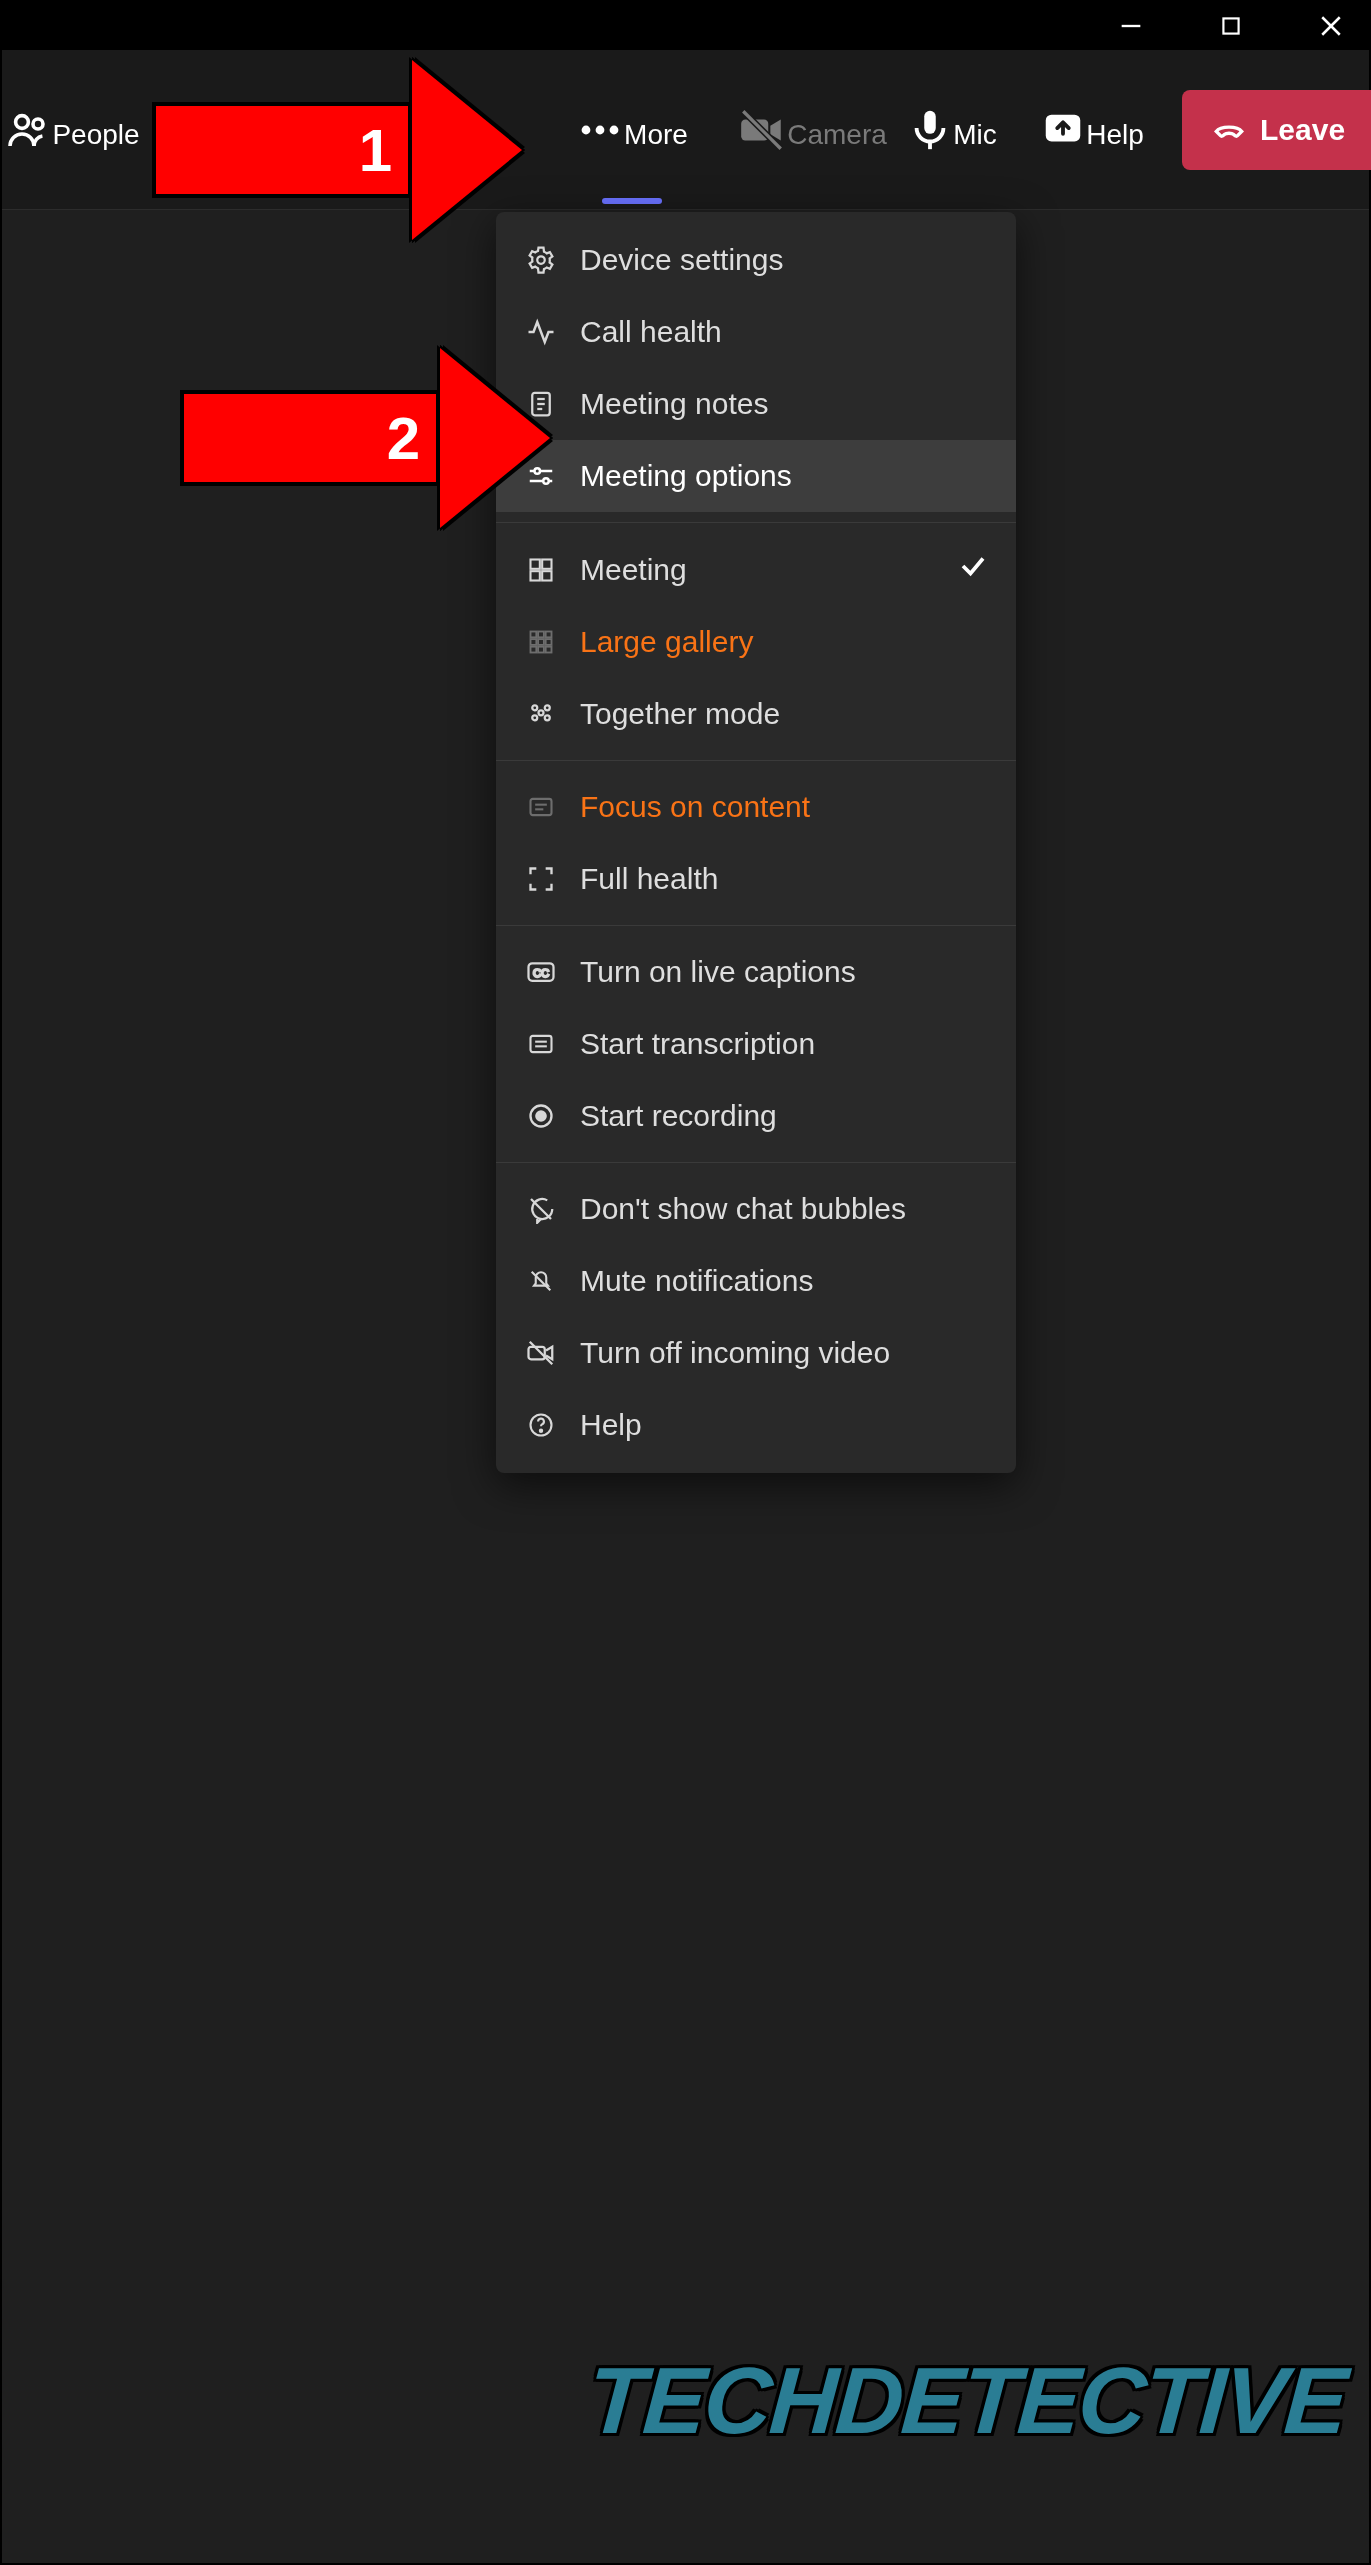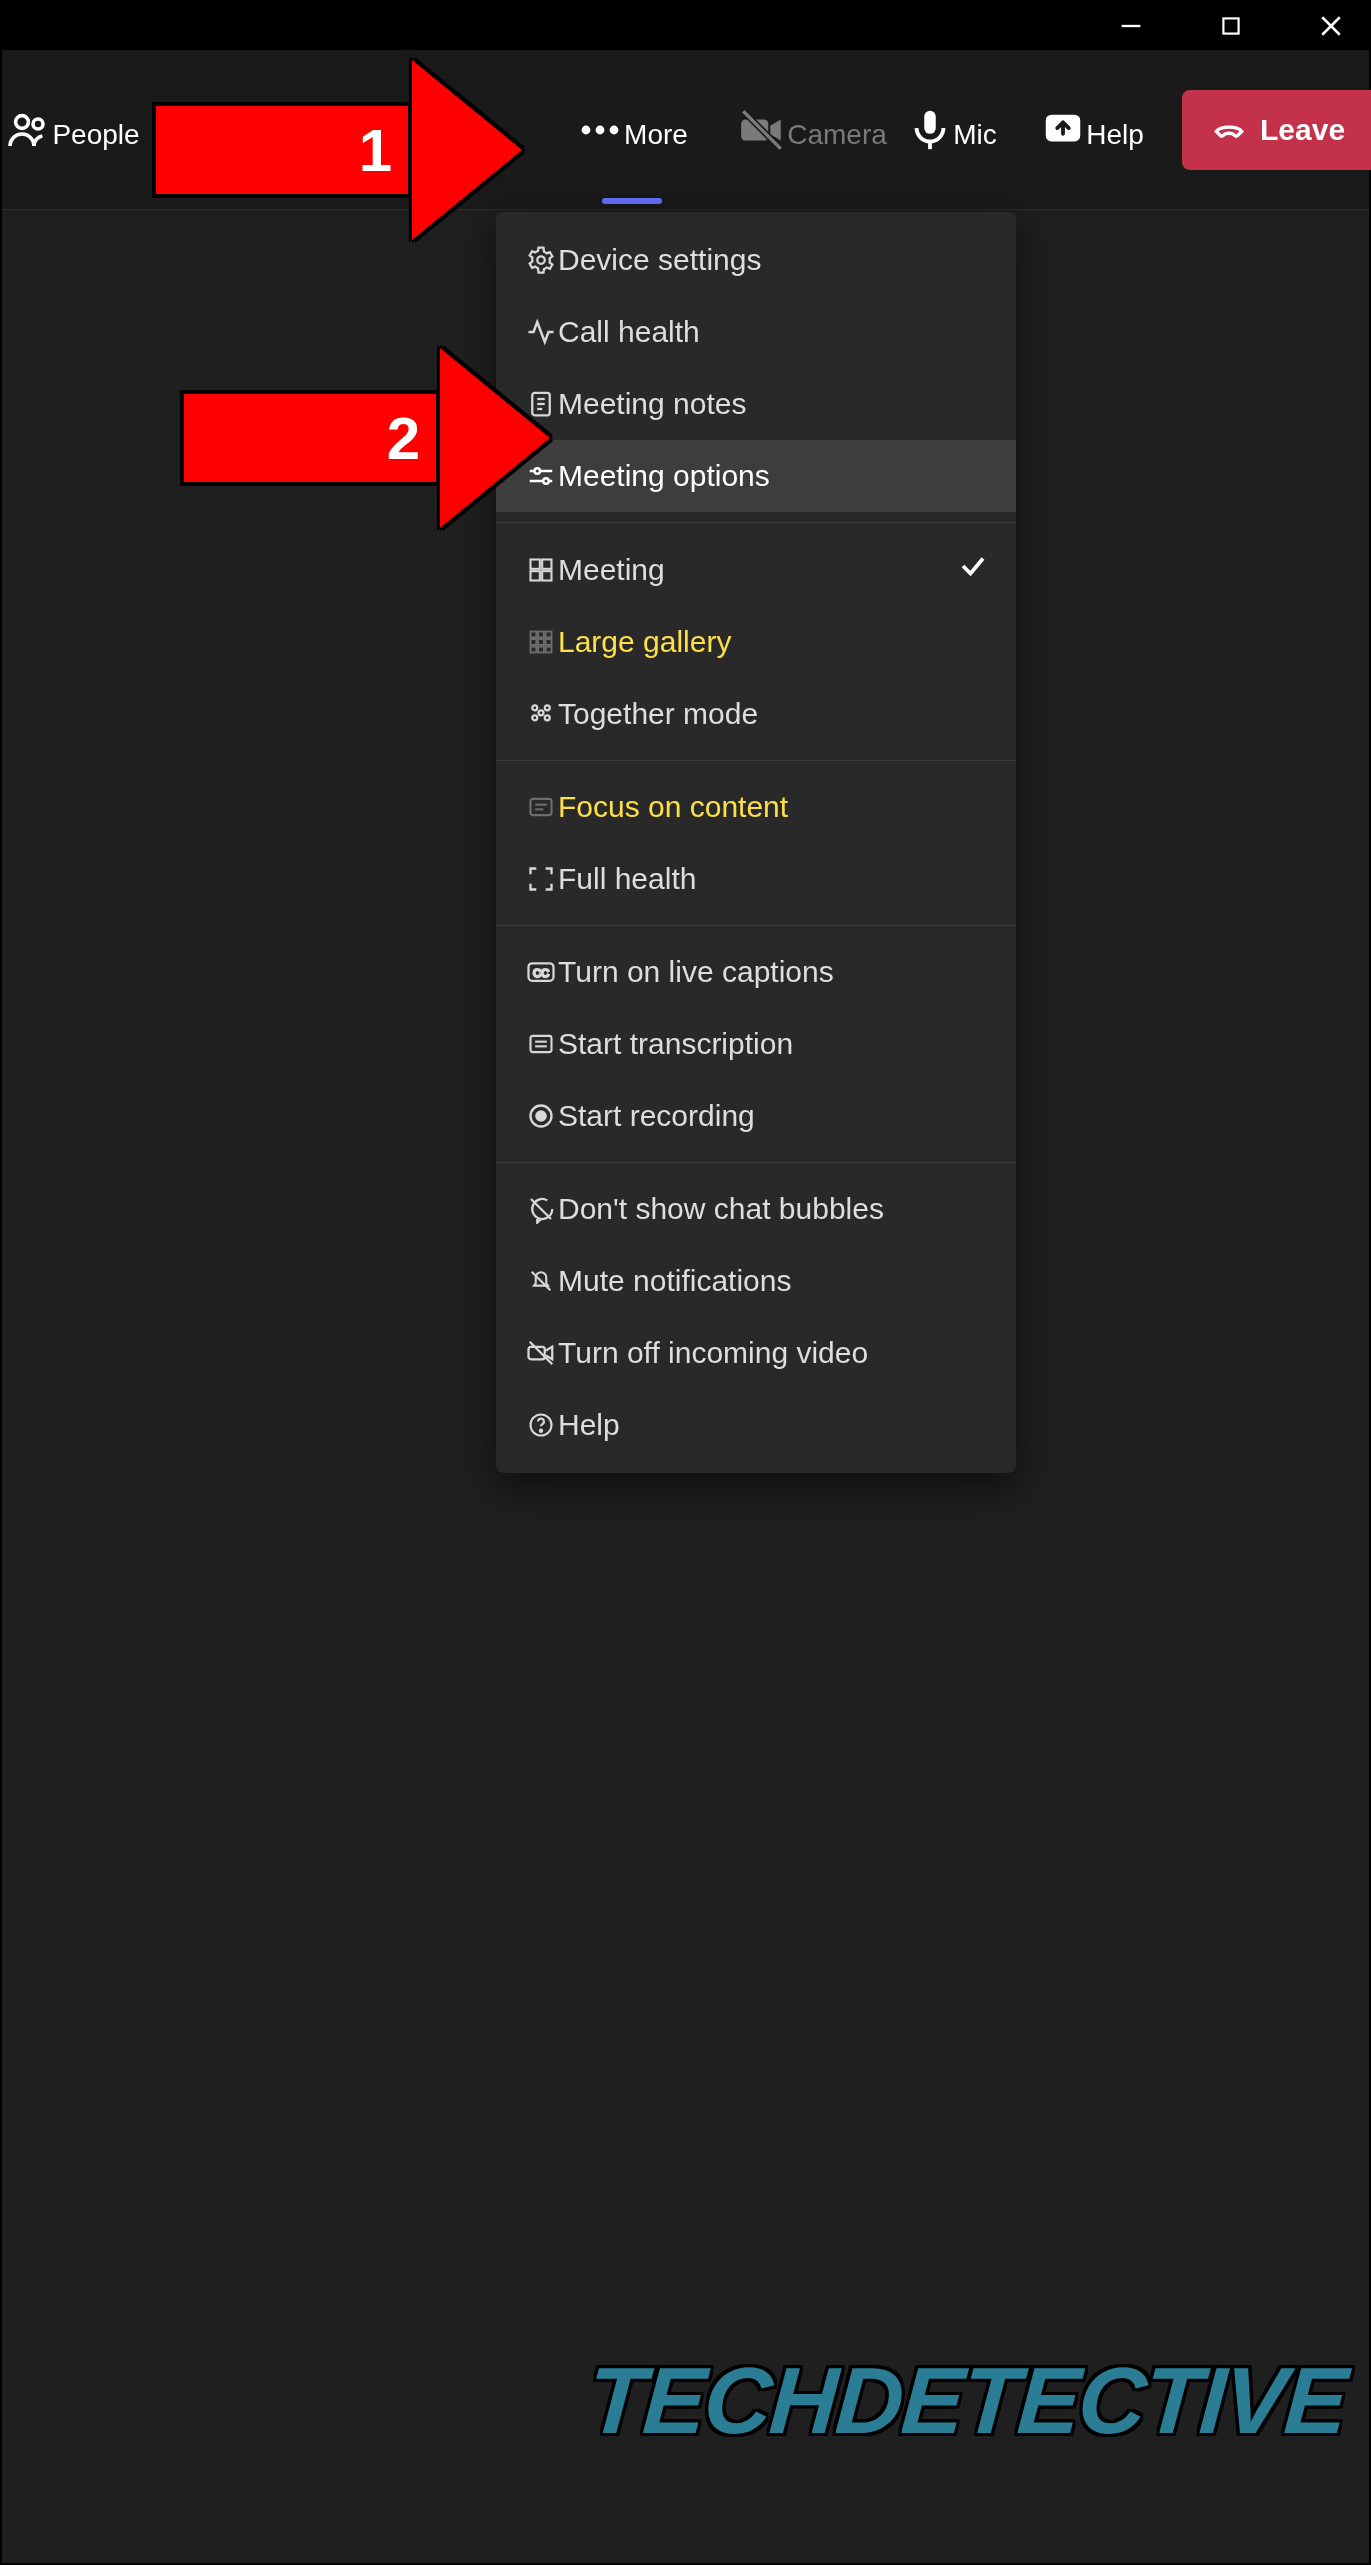--- a/index.html
+++ b/index.html
@@ -98,25 +98,26 @@
     background: #292929;
     border-radius: 8px;
     box-shadow: 0 12px 40px rgba(0,0,0,0.6);
     padding: 12px 0;
     color: #dedede;
     font-size: 30px;
   }
   .menu-item {
     display: flex;
     align-items: center;
+    gap: 22px;
     padding: 18px 28px;
     min-height: 72px;
   }
   .menu-item.hovered { background: #3d3d3d; color: #ffffff; }
-  .menu-item.disabled { color: #fde047; }
+  .menu-item.disabled { color: #f97316; }
   .menu-icon { width: 34px; height: 34px; display:flex; align-items:center; justify-content:center; flex-shrink:0; }
   .menu-label { flex: 1; }
   .menu-check { font-size: 30px; color: #fff; }
   .menu-sep { height: 1px; background: #3a3a3a; margin: 10px 0; }
   
   .arrow {
     position: absolute;
     display: flex;
     align-items: center;
   }

